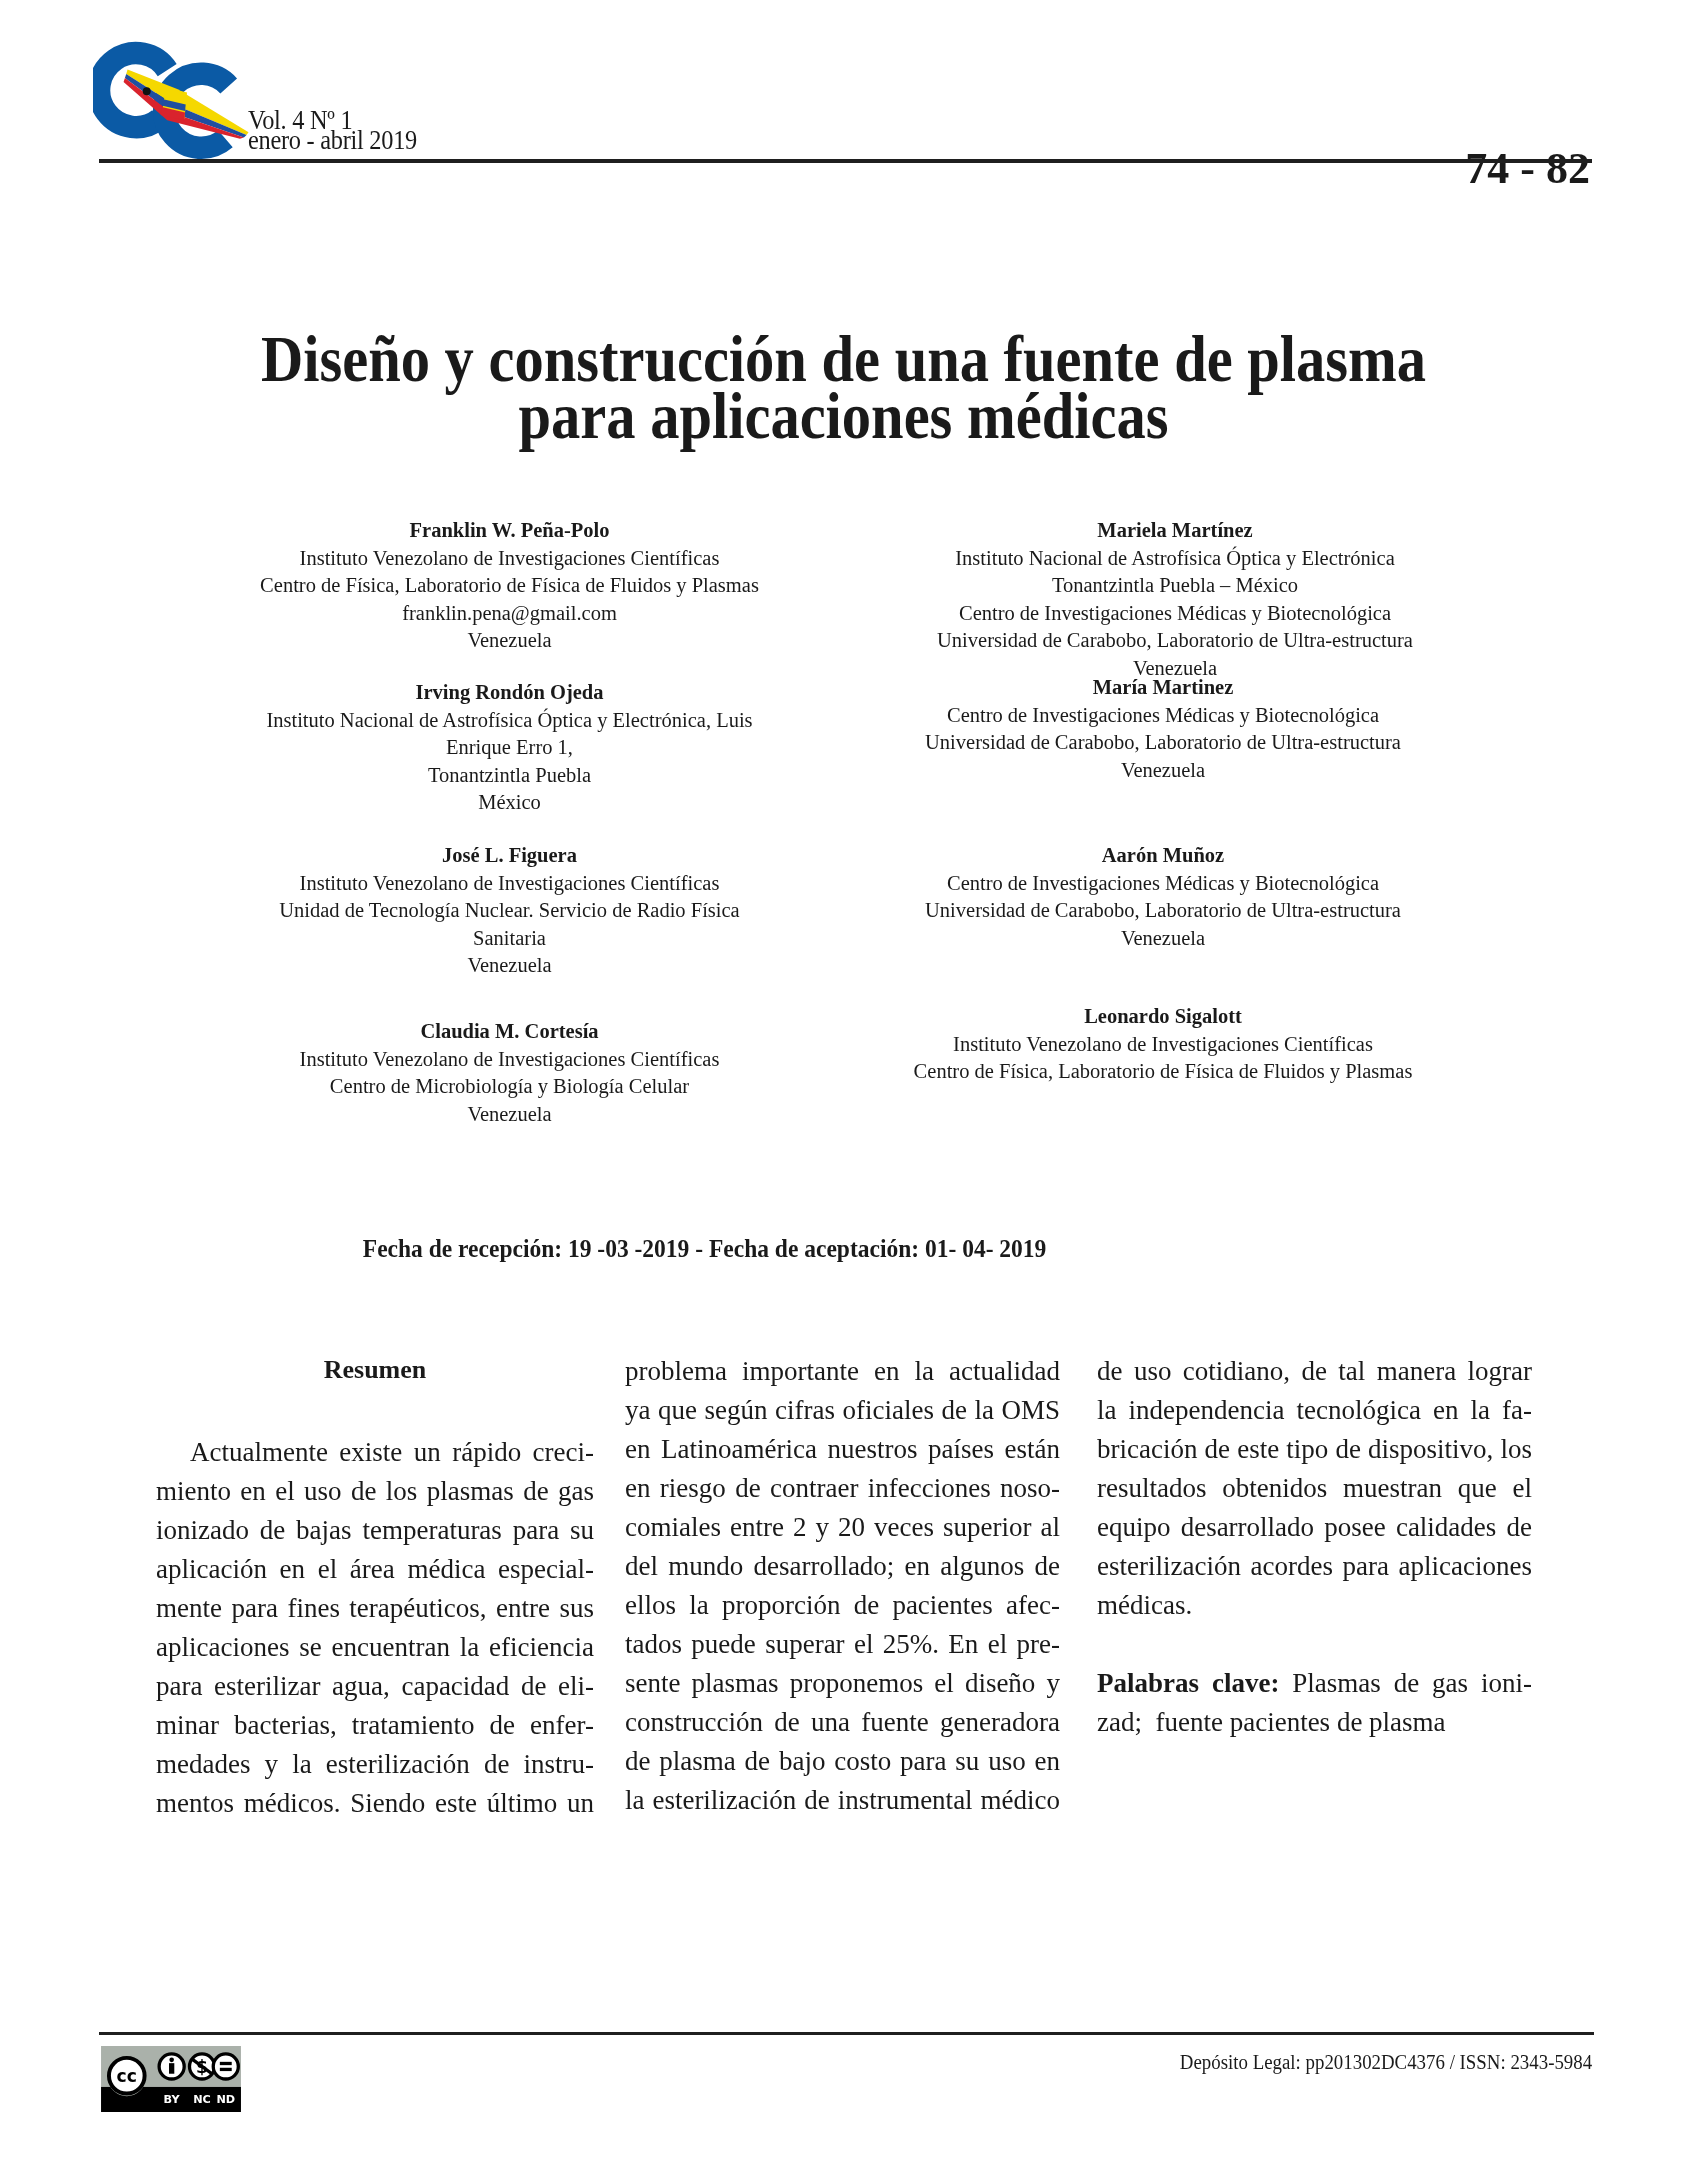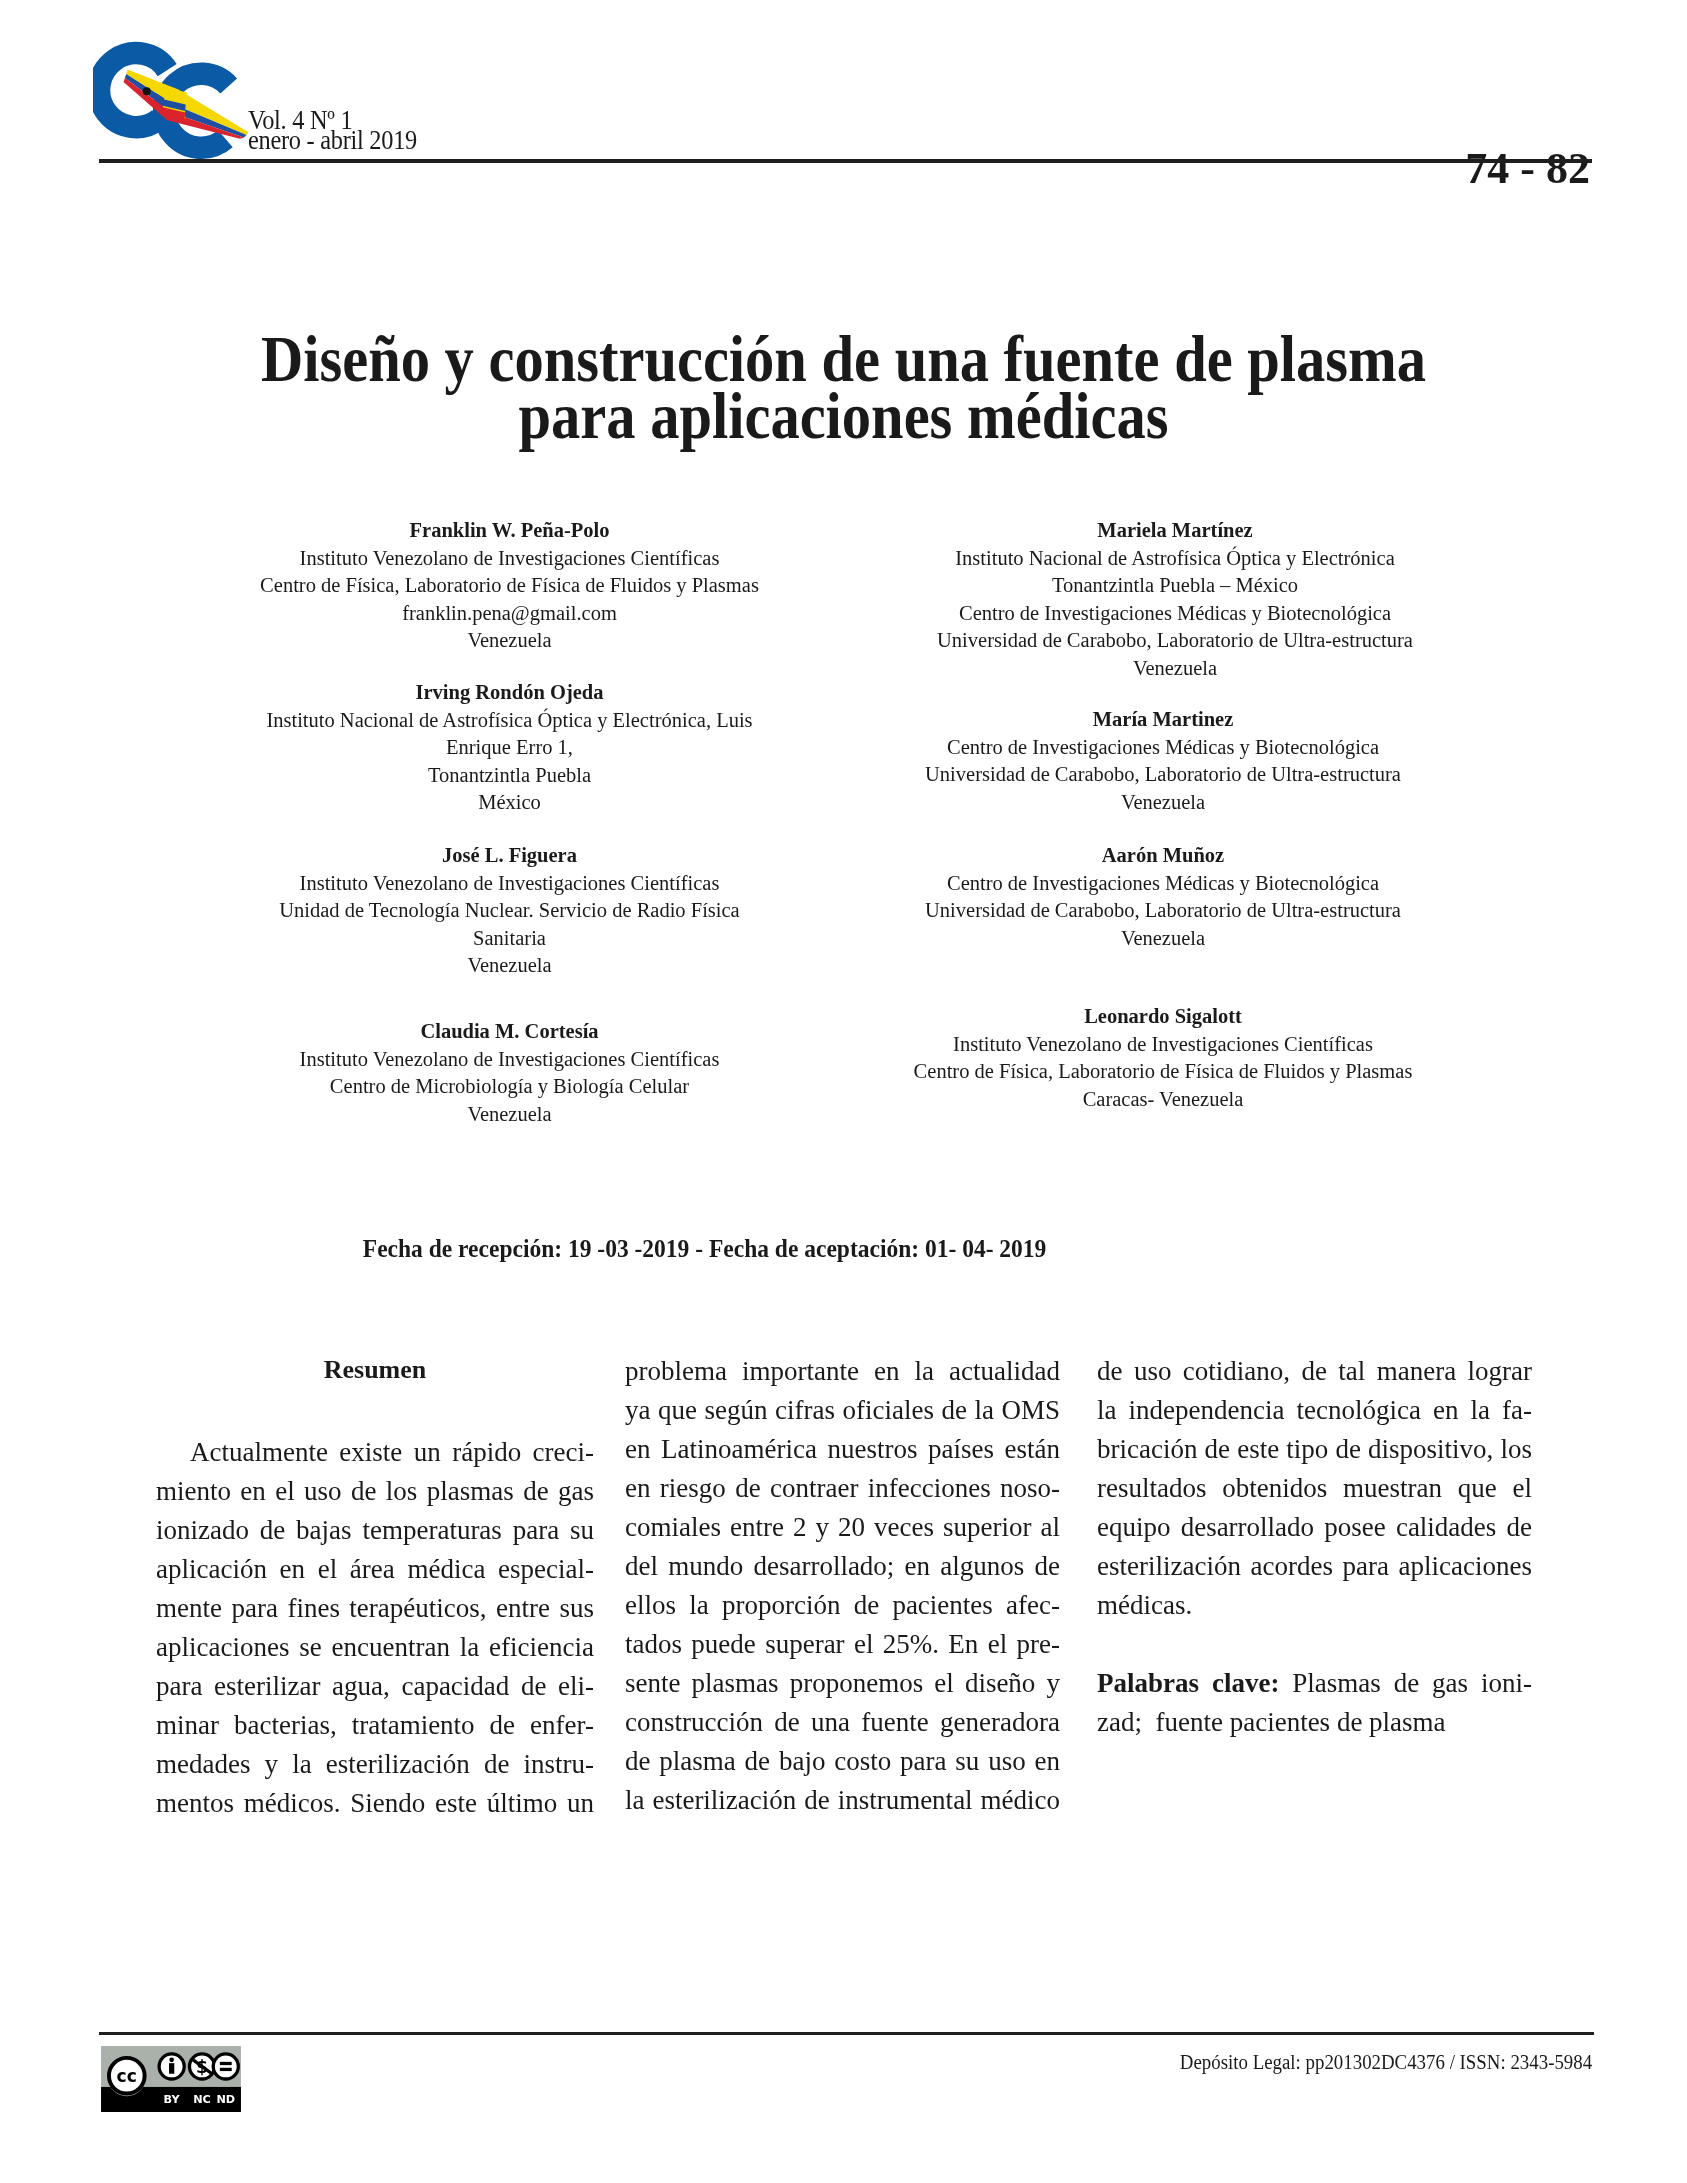--- a/index.html
+++ b/index.html
@@ -100,37 +100,36 @@
 </div>
 
 <div class="author" style="left:860px; width:630px; top:517px;">
   <span class="nm">Mariela Martínez</span>
   <span class="ln">Instituto Nacional de Astrofísica Óptica y Electrónica</span>
   <span class="ln">Tonantzintla Puebla – México</span>
   <span class="ln">Centro de Investigaciones Médicas y Biotecnológica</span>
   <span class="ln">Universidad de Carabobo, Laboratorio de Ultra-estructura</span>
   <span class="ln">Venezuela</span>
 </div>
-<div class="author" style="left:848px; width:630px; top:706px;">
+<div class="author" style="left:848px; width:630px; top:674px;">
   <span class="nm">María Martinez</span>
   <span class="ln">Centro de Investigaciones Médicas y Biotecnológica</span>
   <span class="ln">Universidad de Carabobo, Laboratorio de Ultra-estructura</span>
   <span class="ln">Venezuela</span>
 </div>
 <div class="author" style="left:848px; width:630px; top:842px;">
   <span class="nm">Aarón Muñoz</span>
   <span class="ln">Centro de Investigaciones Médicas y Biotecnológica</span>
   <span class="ln">Universidad de Carabobo, Laboratorio de Ultra-estructura</span>
   <span class="ln">Venezuela</span>
 </div>
 <div class="author" style="left:848px; width:630px; top:1003px;">
   <span class="nm">Leonardo Sigalott</span>
   <span class="ln">Instituto Venezolano de Investigaciones Científicas</span>
   <span class="ln">Centro de Física, Laboratorio de Física de Fluidos y Plasmas</span>
-  <span class="ln">Caracas- Venezuela</span>
 </div>
 
 <div id="dates" class="abs">
   <span>Fecha de recepción: 19 -03 -2019 - Fecha de aceptación: 01- 04- 2019</span>
 </div>
 
 <div id="resumen" class="abs">Resumen</div>
 
 <div id="col1" class="col">
   <span class="line" style="padding-left:34px">Actualmente existe un rápido creci-</span>

